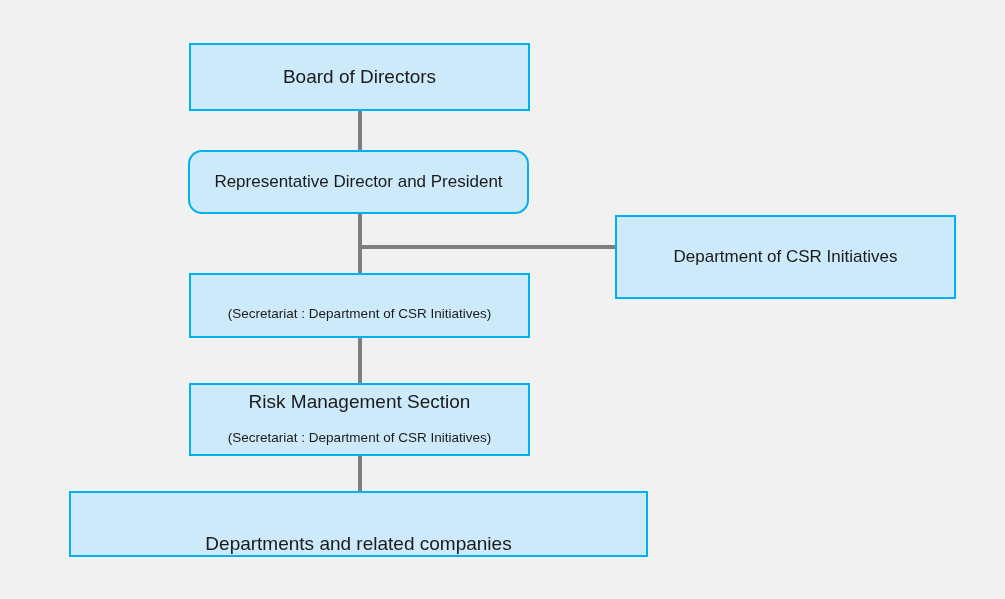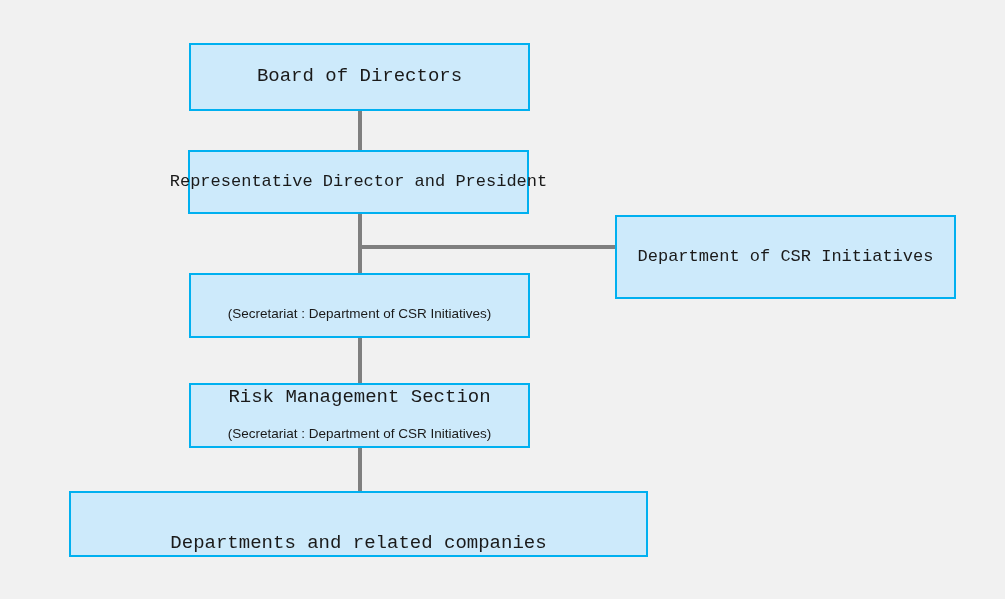--- a/index.html
+++ b/index.html
@@ -47,36 +47,35 @@
     flex-direction: column;
     align-items: center;
     justify-content: center;
     text-align: center;
     color: #1a1a1a;
   }
   .node .title {
     font-size: 19px;
     line-height: 1.25;
     white-space: nowrap;
-    font-family: Liberation Mono, monospace;
   }
   .node .subtitle {
     font-size: 13.5px;
     line-height: 1.25;
     white-space: nowrap;
     margin-top: 17px;
   }
   .node.with-sub .title {
     margin-top: -2px;
   }
 
   #node-board              { left: 189px; top:  43px; width: 341px; height:  68px; }
-  #node-president          { left: 188px; top: 150px; width: 341px; height:  64px; }
+  #node-president          { left: 188px; top: 150px; width: 341px; height:  64px; border-radius: 14px; }
   #node-csr-committee      { left: 189px; top: 273px; width: 341px; height:  65px; }
-  #node-risk-management    { left: 189px; top: 383px; width: 341px; height:  65px; }
+  #node-risk-management    { left: 189px; top: 383px; width: 341px; height:  73px; }
   #node-departments        { left:  69px; top: 491px; width: 579px; height:  66px; }
   #node-csr-department     { left: 615px; top: 215px; width: 341px; height:  84px; }
 
   #node-president .title   { font-size: 17px; }
   #node-departments .title { font-size: 19px; margin-top: 40px; }
   #node-csr-department .title { font-size: 17px; }
 </style>
 </head>
 <body>
 

